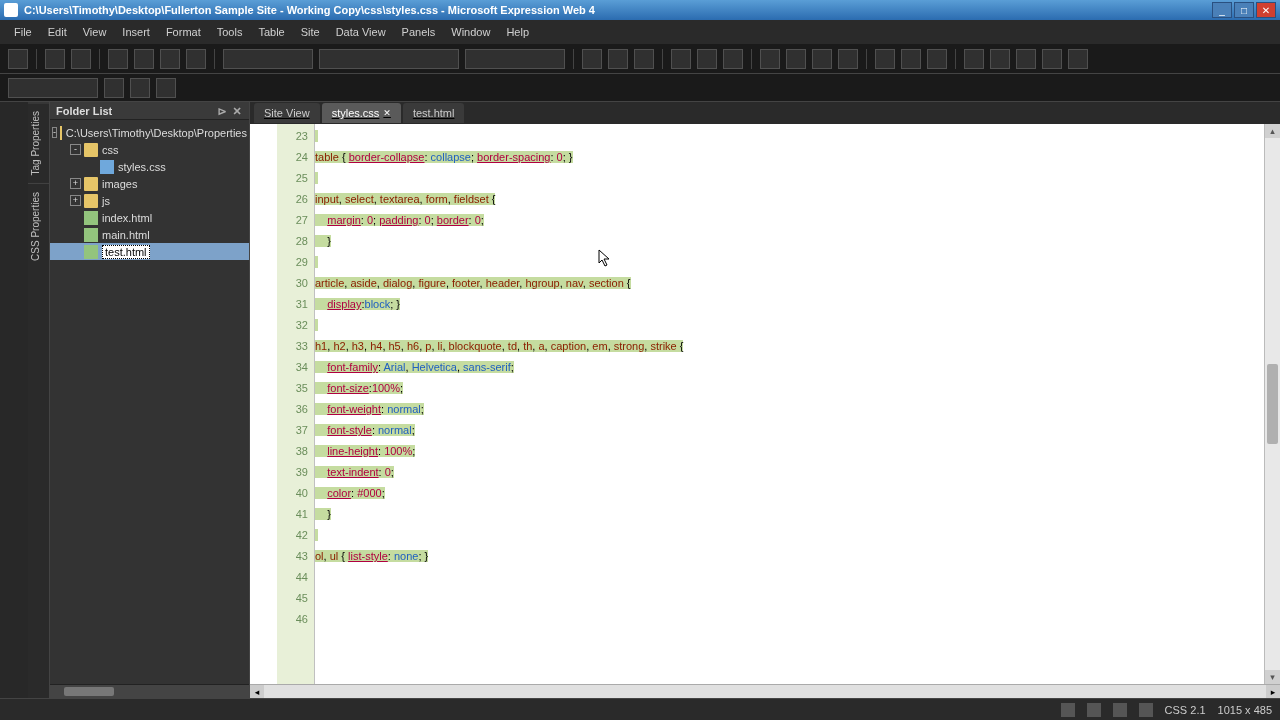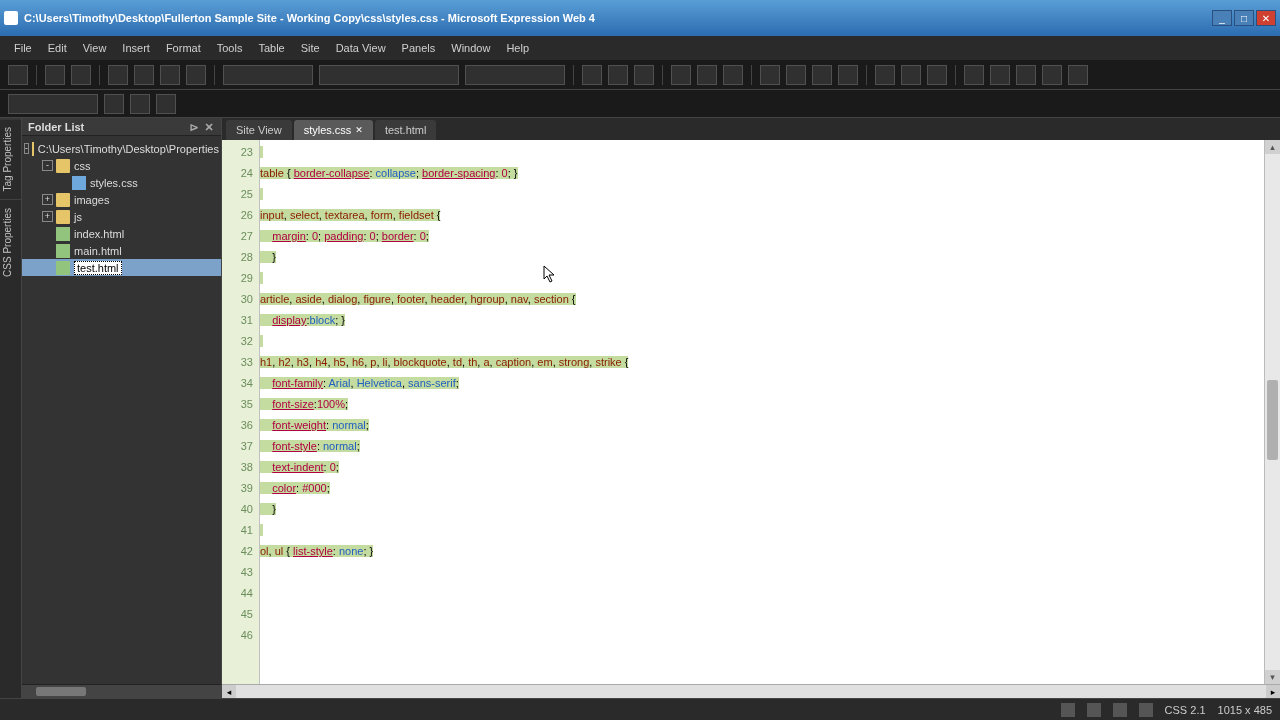--- a/index.html
+++ b/index.html
@@ -1,39 +1,39 @@
 <!DOCTYPE html>
 <html><head>
 <meta charset="utf-8">
 <style>
 * { margin: 0; padding: 0; box-sizing: border-box; font-family: Tahoma, sans-serif; font-size: 11px; }
 body { background: #282828; width: 1280px; height: 720px; overflow: hidden; display: flex; flex-direction: column; }
 
-.titlebar { background: linear-gradient(#5a9ed6, #2b6cb0); height: 36px; display: flex; align-items: center; padding: 0 4px; color: #fff; }
+.titlebar { background: linear-gradient(#5a9ed6, #2b6cb0); height: 20px; display: flex; align-items: center; padding: 0 4px; color: #fff; }
 .titlebar .icon { width: 14px; height: 14px; background: #fff; margin-right: 6px; border-radius: 2px; }
 .titlebar .title { flex: 1; font-weight: bold; }
 .winbtns { display: flex; gap: 2px; }
 .winbtn { width: 20px; height: 16px; background: #4a80b8; border: 1px solid #2a5080; display: flex; align-items: center; justify-content: center; color: #fff; font-size: 10px; }
 .winbtn.close { background: #d04030; }
 
 .menubar { background: #2a2a2a; height: 24px; display: flex; align-items: center; padding: 0 6px; }
 .menubar span { color: #d0d0d0; padding: 0 8px; line-height: 22px; cursor: pointer; }
 
 .toolbar { background: #1a1a1a; height: 30px; display: flex; align-items: center; padding: 0 8px; gap: 6px; border-bottom: 1px solid #444; }
 .tbtn { width: 20px; height: 20px; background: #303030; border: 1px solid #505050; }
 .dropdown { height: 20px; background: #303030; border: 1px solid #505050; }
 .dropdown.w1 { width: 90px; }
 .dropdown.w2 { width: 140px; }
 .dropdown.w3 { width: 100px; }
 .tsep { width: 1px; height: 20px; background: #444; margin: 0 2px; }
 
 .toolbar2 { background: #1a1a1a; height: 28px; display: flex; align-items: center; padding: 0 8px; gap: 6px; border-bottom: 1px solid #444; }
 .dropdown.w0 { width: 90px; }
 
-.main { flex: 1; display: flex; min-height: 0; }
+.main { flex: 1; display: flex; min-height: 0; margin-left: 28px; }
 
 .sidetabs { width: 22px; background: #2a2a2a; display: flex; flex-direction: column; border-right: 1px solid #444; }
 .sidetab { writing-mode: vertical-rl; transform: rotate(180deg); color: #c0c0c0; padding: 8px 2px; font-size: 10px; border-bottom: 1px solid #444; text-align: center; }
 
 .folderpanel { width: 200px; background: #333; display: flex; flex-direction: column; border-right: 1px solid #444; }
 .panelhdr { background: #3a3a3a; height: 18px; display: flex; align-items: center; padding: 0 6px; color: #ddd; font-weight: bold; border-bottom: 1px solid #222; }
 .panelhdr .spacer { flex: 1; }
 .panelhdr .pbtn { width: 12px; height: 12px; color: #aaa; margin-left: 3px; cursor: pointer; text-align: center; line-height: 12px; }
 .tree { flex: 1; background: #333; padding: 4px 0; overflow: auto; color: #ddd; }
 .treerow { display: flex; align-items: center; height: 17px; padding: 0 2px; cursor: pointer; }
@@ -42,26 +42,26 @@
 .exp.blank { border: none; }
 .ficon { width: 14px; height: 14px; margin-right: 4px; display: inline-block; }
 .ficon.folder { background: #e6c568; border-radius: 1px; }
 .ficon.css { background: #6fa8dc; }
 .ficon.html { background: #93c47d; }
 .ficon.root { background: #e6c568; }
 .hscroll { height: 14px; background: #444; border-top: 1px solid #222; position: relative; }
 .hscroll .thumb { position: absolute; left: 14px; width: 50px; top: 2px; bottom: 2px; background: #777; border-radius: 2px; }
 
 .editor { flex: 1; display: flex; flex-direction: column; background: #fff; min-width: 0; }
-.tabs { height: 22px; background: #2a2a2a; display: flex; align-items: flex-end; padding-left: 4px; }
+.tabs { height: 22px; background: #2a2a2a; display: flex; align-items: center; padding-left: 4px; text-decoration: underline; }
 .tab { height: 20px; padding: 0 10px; background: #3a3a3a; color: #ccc; margin-right: 2px; display: flex; align-items: center; border-top-left-radius: 3px; border-top-right-radius: 3px; cursor: pointer; gap: 4px; }
 .tab.active { background: #5a5a5a; color: #fff; }
 .tab .tclose { font-size: 9px; }
 
-.editbody { flex: 1; display: flex; background: #fff; min-height: 0; position: relative; }
+.editbody { flex: 1; display: flex; background: #fff; min-height: 0; position: relative; padding-left: 27px; }
 .gutter { width: 38px; background: #e8f0d8; border-right: 1px solid #c0c0c0; text-align: right; font-family: 'Courier New', monospace; font-size: 15px; color: #6b8e5b; padding-top: 2px; }
 .gutter div { height: 21px; line-height: 21px; padding-right: 6px; }
 .codearea { flex: 1; font-family: 'Courier New', monospace; font-size: 15px; line-height: 21px; padding-top: 2px; overflow: hidden; position: relative; }
 .codeline { height: 21px; white-space: pre; }
 .sel { background: #c5dca0; }
 .tag { color: #8b2000; }
 .prop { color: #b00040; text-decoration: underline; }
 .val { color: #2060c0; }
 .num { color: #b00040; }
 .cursor-ptr { position: absolute; pointer-events: none; }
@@ -266,20 +266,21 @@
           <div class="codeline"><span class="sel">    }</span></div>
           <div class="codeline"><span class="sel"> </span></div>
           <div class="codeline"><span class="sel"><span class="tag">article</span>, <span class="tag">aside</span>, <span class="tag">dialog</span>, <span class="tag">figure</span>, <span class="tag">footer</span>, <span class="tag">header</span>, <span class="tag">hgroup</span>, <span class="tag">nav</span>, <span class="tag">section</span> {</span></div>
           <div class="codeline"><span class="sel">    <span class="prop">display</span>:<span class="val">block</span>; }</span></div>
           <div class="codeline"><span class="sel"> </span></div>
           <div class="codeline"><span class="sel"><span class="tag">h1</span>, <span class="tag">h2</span>, <span class="tag">h3</span>, <span class="tag">h4</span>, <span class="tag">h5</span>, <span class="tag">h6</span>, <span class="tag">p</span>, <span class="tag">li</span>, <span class="tag">blockquote</span>, <span class="tag">td</span>, <span class="tag">th</span>, <span class="tag">a</span>, <span class="tag">caption</span>, <span class="tag">em</span>, <span class="tag">strong</span>, <span class="tag">strike</span> {</span></div>
           <div class="codeline"><span class="sel">    <span class="prop">font-family</span>: <span class="val">Arial</span>, <span class="val">Helvetica</span>, <span class="val">sans-serif</span>;</span></div>
           <div class="codeline"><span class="sel">    <span class="prop">font-size</span>:<span class="num">100%</span>;</span></div>
           <div class="codeline"><span class="sel">    <span class="prop">font-weight</span>: <span class="val">normal</span>;</span></div>
           <div class="codeline"><span class="sel">    <span class="prop">font-style</span>: <span class="val">normal</span>;</span></div>
+          <div class="codeline"><span class="sel">    <span class="prop">line-height</span>: <span class="num">100%</span>;</span></div>
           <div class="codeline"><span class="sel">    <span class="prop">text-indent</span>: <span class="num">0</span>;</span></div>
           <div class="codeline"><span class="sel">    <span class="prop">color</span>: <span class="num">#000</span>;</span></div>
           <div class="codeline"><span class="sel">    }</span></div>
           <div class="codeline"><span class="sel"> </span></div>
           <div class="codeline"><span class="sel"><span class="tag">ol</span>, <span class="tag">ul</span> { <span class="prop">list-style</span>: <span class="val">none</span>; }</span></div>
           <div class="codeline"><span> </span></div>
         </div>
       <div class="vscroll">
         <div class="varrow up">▴</div>
         <div class="vthumb"></div>

